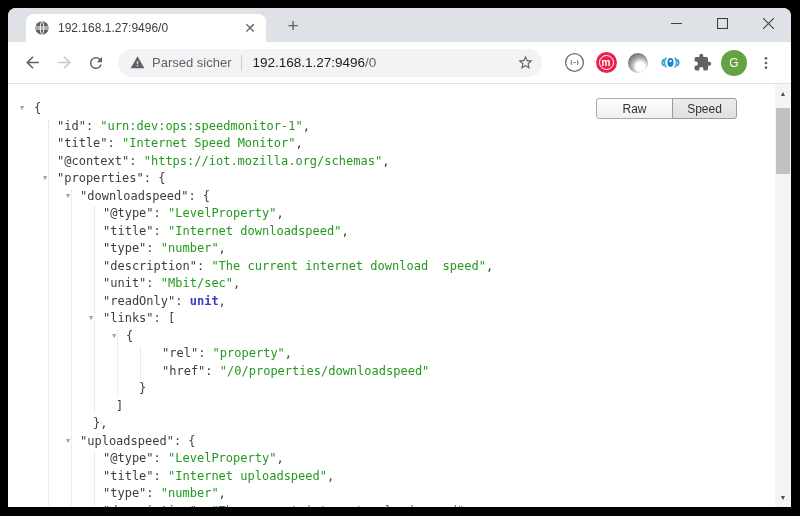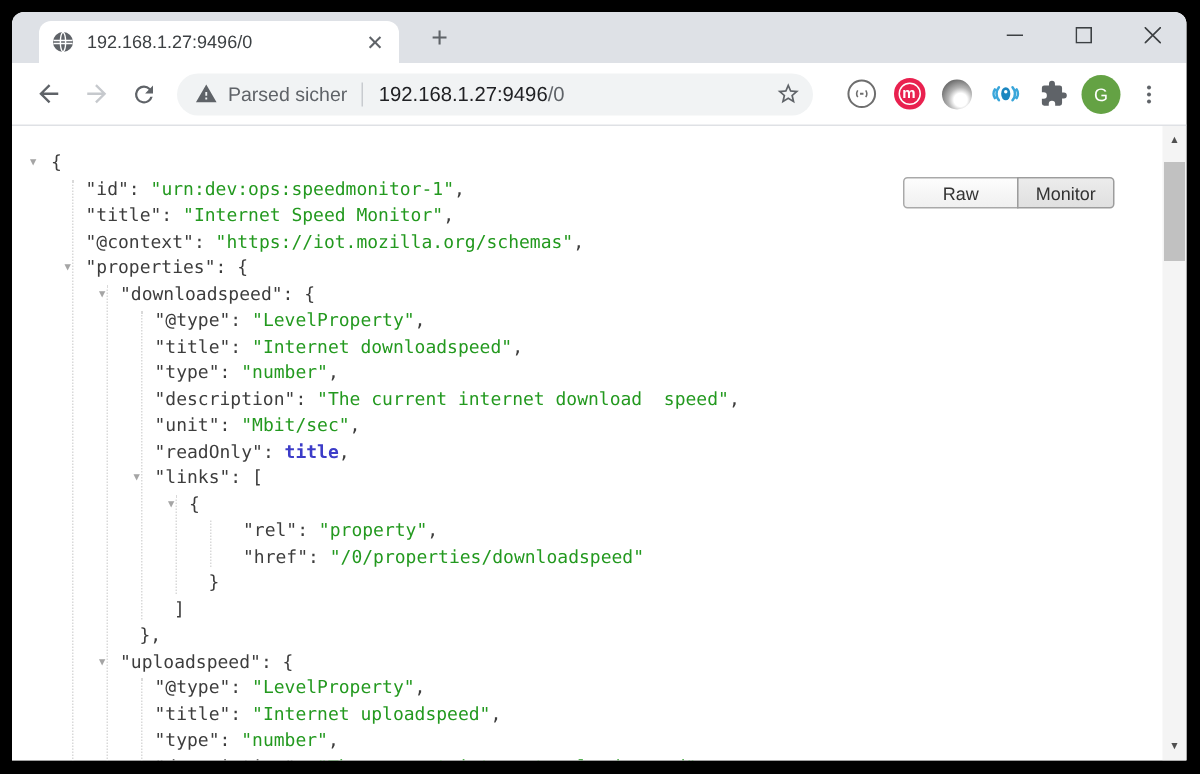--- a/index.html
+++ b/index.html
@@ -45,21 +45,21 @@
   .json-tree{position:absolute;left:0;top:16px;right:16px;bottom:0;overflow:hidden;
              font-family:"DejaVu Sans Mono","Liberation Mono",monospace;font-size:12px;}
   .jline{position:relative;height:17.5px;line-height:17.5px;white-space:pre;z-index:2;}
   .tk-k{color:var(--key_dark);}
   .tk-p{color:var(--key_dark);}
   .tk-s{color:var(--string_green);}
   .tk-b{color:var(--bool_blue);font-weight:bold;}
   .tri{position:absolute;top:0;font-size:7px;color:#a5a5a5;line-height:17.5px;cursor:pointer;}
   .guide{position:absolute;width:0;border-left:1px dotted var(--guide_gray);z-index:1;}
   
-  .viewer-toggle{position:absolute;top:14px;right:48px;display:flex;z-index:5;margin-top:20px;}
+  .viewer-toggle{position:absolute;top:14px;right:54px;display:flex;z-index:5;}
   .vbtn{height:21px;font-family:"Liberation Sans",sans-serif;font-size:12px;color:#333;
         border:1px solid #a9a9a9;background:linear-gradient(#fdfdfd,#f0f0f0);
         border-radius:3px;padding:0 8px;box-sizing:border-box;}
   .vbtn.raw{width:77px;border-radius:3px 0 0 3px;}
   .vbtn.parsed{width:65px;margin-left:-1px;border-radius:0 3px 3px 0;
         background:linear-gradient(#ececec,#e0e0e0);border-color:#9c9c9c;}
   
   .scrollbar{position:absolute;right:0;top:0;bottom:0;width:16px;background:#f4f4f4;z-index:6;}
   .sb-arrow{position:absolute;left:0;width:16px;height:15px;display:flex;align-items:center;
             justify-content:center;font-size:7px;color:#505050;}
@@ -171,41 +171,41 @@
             <circle cx="12" cy="12" r="2" fill="#5f6368"></circle>
             <circle cx="12" cy="19" r="2" fill="#5f6368"></circle>
         </svg>
       </div>
     </div>
   </div>
 
   <div class="content">
     <div class="viewer-toggle">
       <button class="vbtn raw">Raw</button>
-      <button class="vbtn parsed">Monitor</button>
+      <button class="vbtn parsed">Speed</button>
     </div>
     <div class="json-tree" id="json-tree">
         <div class="guide" style="left: 40px; top: 19.5px; height: 398.5px;"></div>
         <div class="guide" style="left: 63px; top: 89.5px; height: 328.5px;"></div>
         <div class="guide" style="left: 86px; top: 107px; height: 206px;"></div>
         <div class="guide" style="left: 109px; top: 229.5px; height: 66px;"></div>
         <div class="guide" style="left: 132px; top: 247px; height: 31px;"></div>
         <div class="guide" style="left: 86px; top: 352px; height: 66px;"></div>
         <div class="jline" style="padding-left: 26px;"><span class="tri" style="left: 12px;">▼</span><span class="tk-p">{</span></div>
         <div class="jline" style="padding-left: 49px;"><span class="tk-k">"id"</span><span class="tk-p">: </span><span class="tk-s">"urn:dev:ops:speedmonitor-1"</span><span class="tk-p">,</span></div>
         <div class="jline" style="padding-left: 49px;"><span class="tk-k">"title"</span><span class="tk-p">: </span><span class="tk-s">"Internet Speed Monitor"</span><span class="tk-p">,</span></div>
         <div class="jline" style="padding-left: 49px;"><span class="tk-k">"@context"</span><span class="tk-p">: </span><span class="tk-s">"https://iot.mozilla.org/schemas"</span><span class="tk-p">,</span></div>
         <div class="jline" style="padding-left: 49px;"><span class="tri" style="left: 35px;">▼</span><span class="tk-k">"properties"</span><span class="tk-p">: {</span></div>
         <div class="jline" style="padding-left: 72px;"><span class="tri" style="left: 58px;">▼</span><span class="tk-k">"downloadspeed"</span><span class="tk-p">: {</span></div>
         <div class="jline" style="padding-left: 95px;"><span class="tk-k">"@type"</span><span class="tk-p">: </span><span class="tk-s">"LevelProperty"</span><span class="tk-p">,</span></div>
         <div class="jline" style="padding-left: 95px;"><span class="tk-k">"title"</span><span class="tk-p">: </span><span class="tk-s">"Internet downloadspeed"</span><span class="tk-p">,</span></div>
         <div class="jline" style="padding-left: 95px;"><span class="tk-k">"type"</span><span class="tk-p">: </span><span class="tk-s">"number"</span><span class="tk-p">,</span></div>
         <div class="jline" style="padding-left: 95px;"><span class="tk-k">"description"</span><span class="tk-p">: </span><span class="tk-s">"The current internet download  speed"</span><span class="tk-p">,</span></div>
         <div class="jline" style="padding-left: 95px;"><span class="tk-k">"unit"</span><span class="tk-p">: </span><span class="tk-s">"Mbit/sec"</span><span class="tk-p">,</span></div>
-        <div class="jline" style="padding-left: 95px;"><span class="tk-k">"readOnly"</span><span class="tk-p">: </span><span class="tk-b">title</span><span class="tk-p">,</span></div>
+        <div class="jline" style="padding-left: 95px;"><span class="tk-k">"readOnly"</span><span class="tk-p">: </span><span class="tk-b">unit</span><span class="tk-p">,</span></div>
         <div class="jline" style="padding-left: 95px;"><span class="tri" style="left: 81px;">▼</span><span class="tk-k">"links"</span><span class="tk-p">: [</span></div>
         <div class="jline" style="padding-left: 118px;"><span class="tri" style="left: 104px;">▼</span><span class="tk-p">{</span></div>
         <div class="jline" style="padding-left: 154px;"><span class="tk-k">"rel"</span><span class="tk-p">: </span><span class="tk-s">"property"</span><span class="tk-p">,</span></div>
         <div class="jline" style="padding-left: 154px;"><span class="tk-k">"href"</span><span class="tk-p">: </span><span class="tk-s">"/0/properties/downloadspeed"</span></div>
         <div class="jline" style="padding-left: 131px;"><span class="tk-p">}</span></div>
         <div class="jline" style="padding-left: 108px;"><span class="tk-p">]</span></div>
         <div class="jline" style="padding-left: 85px;"><span class="tk-p">},</span></div>
         <div class="jline" style="padding-left: 72px;"><span class="tri" style="left: 58px;">▼</span><span class="tk-k">"uploadspeed"</span><span class="tk-p">: {</span></div>
         <div class="jline" style="padding-left: 95px;"><span class="tk-k">"@type"</span><span class="tk-p">: </span><span class="tk-s">"LevelProperty"</span><span class="tk-p">,</span></div>
         <div class="jline" style="padding-left: 95px;"><span class="tk-k">"title"</span><span class="tk-p">: </span><span class="tk-s">"Internet uploadspeed"</span><span class="tk-p">,</span></div>

